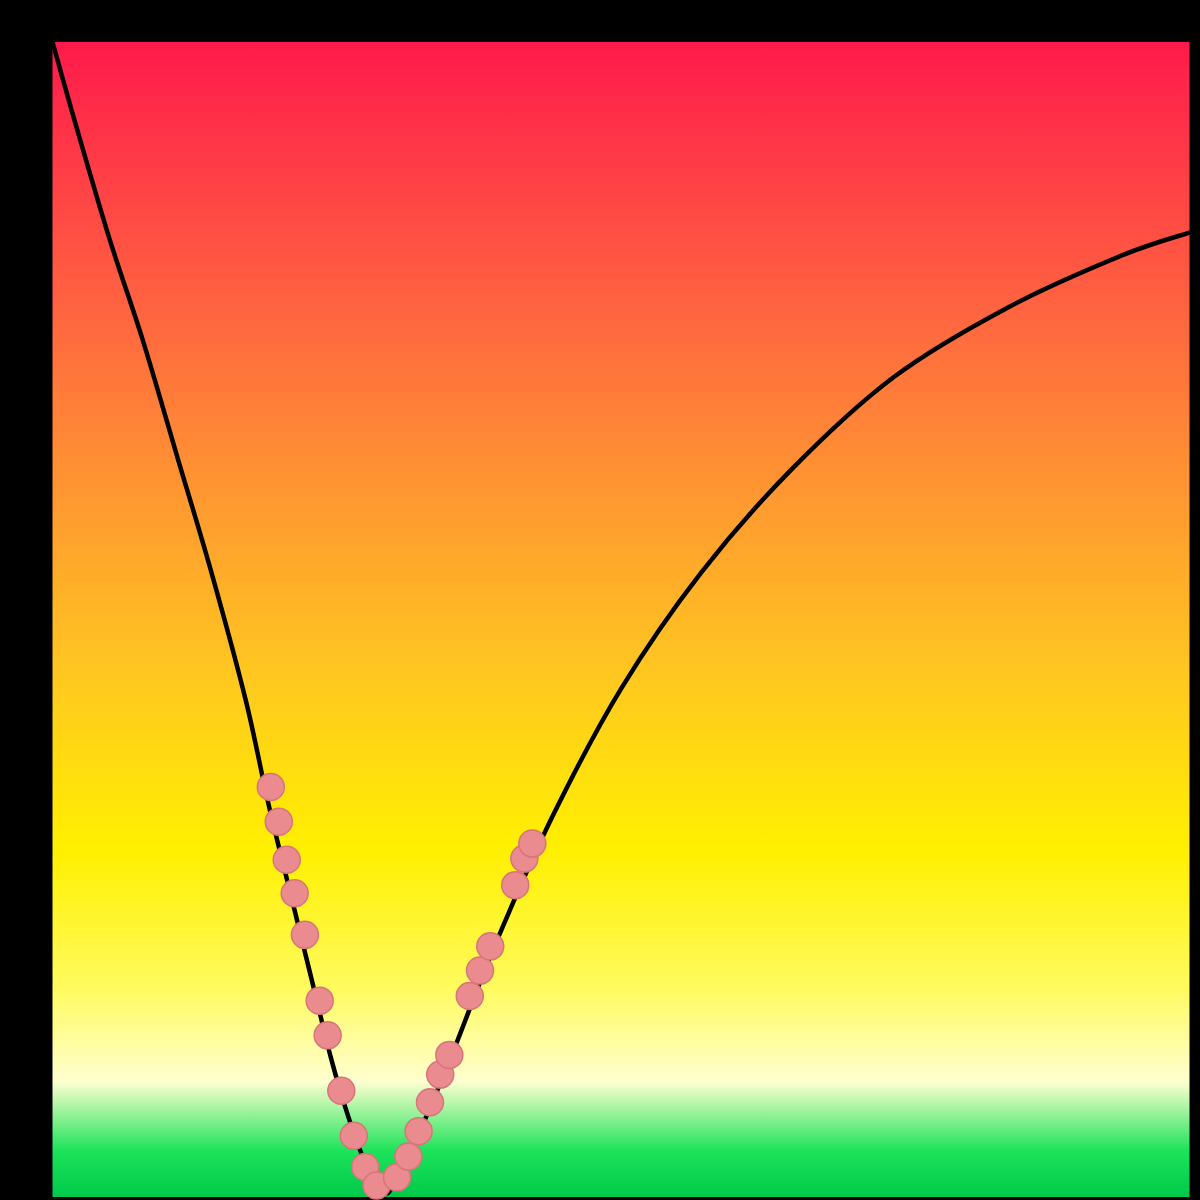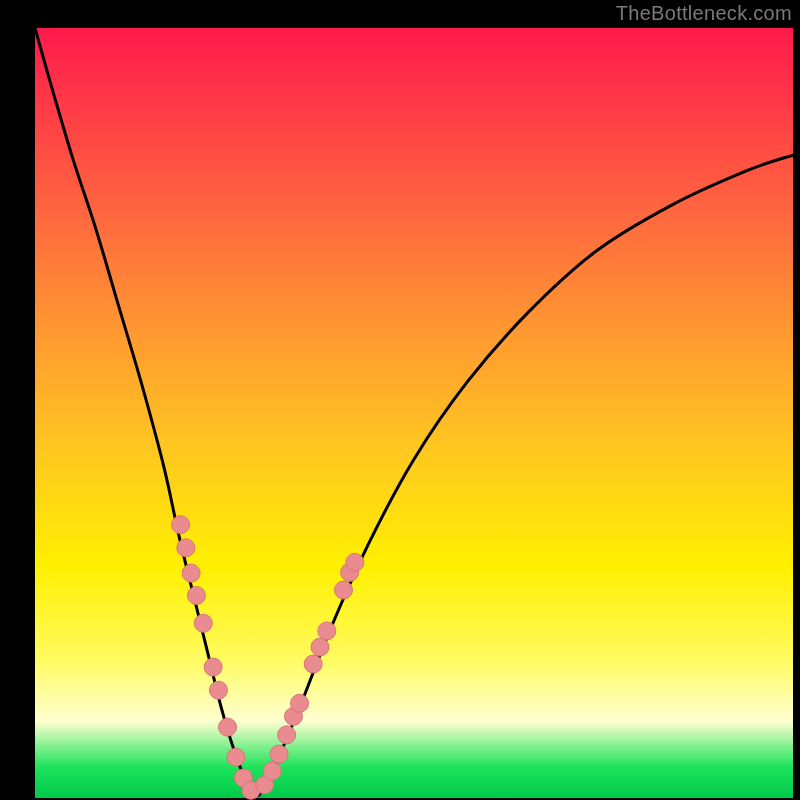--- a/index.html
+++ b/index.html
@@ -50,21 +50,20 @@
     pointer-events: none;
   }
 </style>
 </head>
 <body>
 
 <div class="stage">
 
   <div class="plot-area" style="left: 35px; top: 28px; width: 758px; height: 770px;"></div>
 
-  <div class="watermark">TheBottleneck.com</div>
 
   <svg class="curve" width="800" height="800" viewBox="0 0 800 800">
     <path fill="none" stroke-width="3" stroke-linecap="round" stroke-linejoin="round" d="M 35,28 C 37.526666666666664,36.98333333333333 43.84333333333333,60.083333333333286 50.16,81.89999999999996 C 56.47666666666667,103.71666666666664 65.32000000000001,134.51666666666668 72.9,158.90000000000003 C 80.48,183.2833333333334 88.06,203.8166666666667 95.64,228.20000000000002 C 103.22,252.58333333333334 110.8,279.5333333333333 118.38,305.2 C 125.96,330.8666666666667 133.54,355.25 141.12,382.2 C 148.70000000000002,409.15 157.54333333333335,441.23333333333335 163.86,466.90000000000003 C 170.17666666666668,492.5666666666667 173.96666666666667,514.3833333333333 179.02,536.1999999999999 C 184.07333333333335,558.0166666666665 189.12666666666667,577.2666666666667 194.18,597.8 C 199.23333333333335,618.3333333333333 204.91833333333335,641.4333333333334 209.34,659.4000000000001 C 213.76166666666666,677.3666666666668 216.92000000000002,691.4833333333333 220.71,705.6 C 224.5,719.7166666666667 228.29000000000002,732.55 232.08,744.0999999999999 C 235.87,755.6499999999999 239.53366666666668,766.5583333333333 243.45000000000002,774.9 C 247.36633333333336,783.2416666666667 252.4196666666667,791.5833333333333 255.57800000000003,794.15 C 258.73633333333333,796.7166666666667 258.73633333333333,796.0749999999999 262.4,790.3 C 266.0636666666666,784.525 271.24333333333334,773.6166666666667 277.56,759.5 C 283.87666666666667,745.3833333333333 291.4566666666667,727.4166666666667 300.3,705.6 C 309.1433333333333,683.7833333333333 319.25,655.5500000000001 330.62,628.6 C 341.99,601.65 354.62333333333333,572.1333333333333 368.52,543.9 C 382.41666666666663,515.6666666666666 397.57666666666665,486.15000000000003 414,459.20000000000005 C 430.42333333333335,432.25000000000006 448.10999999999996,406.5833333333333 467.05999999999995,382.2 C 486.00999999999993,357.81666666666666 506.22333333333336,334.71666666666664 527.7,312.9 C 549.1766666666667,291.0833333333333 571.9166666666666,269.2666666666667 595.92,251.30000000000004 C 619.9233333333333,233.33333333333337 646.4533333333334,218.575 671.72,205.1 C 696.9866666666667,191.625 727.3066666666666,178.7916666666667 747.52,170.45000000000005 C 767.7333333333333,162.10833333333338 785.42,157.61666666666667 793,155.05" stroke="#000000"></path>
     <g>
         <circle cx="180.536" cy="524.6500000000001" r="9" fill="#e98b8f" stroke="#d97479" stroke-width="1"></circle>
         <circle cx="185.84199999999998" cy="547.75" r="9" fill="#e98b8f" stroke="#d97479" stroke-width="1"></circle>
         <circle cx="191.14800000000002" cy="573.16" r="9" fill="#e98b8f" stroke="#d97479" stroke-width="1"></circle>
         <circle cx="196.454" cy="595.49" r="9" fill="#e98b8f" stroke="#d97479" stroke-width="1"></circle>
         <circle cx="203.276" cy="623.21" r="9" fill="#e98b8f" stroke="#d97479" stroke-width="1"></circle>
         <circle cx="213.13" cy="667.1" r="9" fill="#e98b8f" stroke="#d97479" stroke-width="1"></circle>

